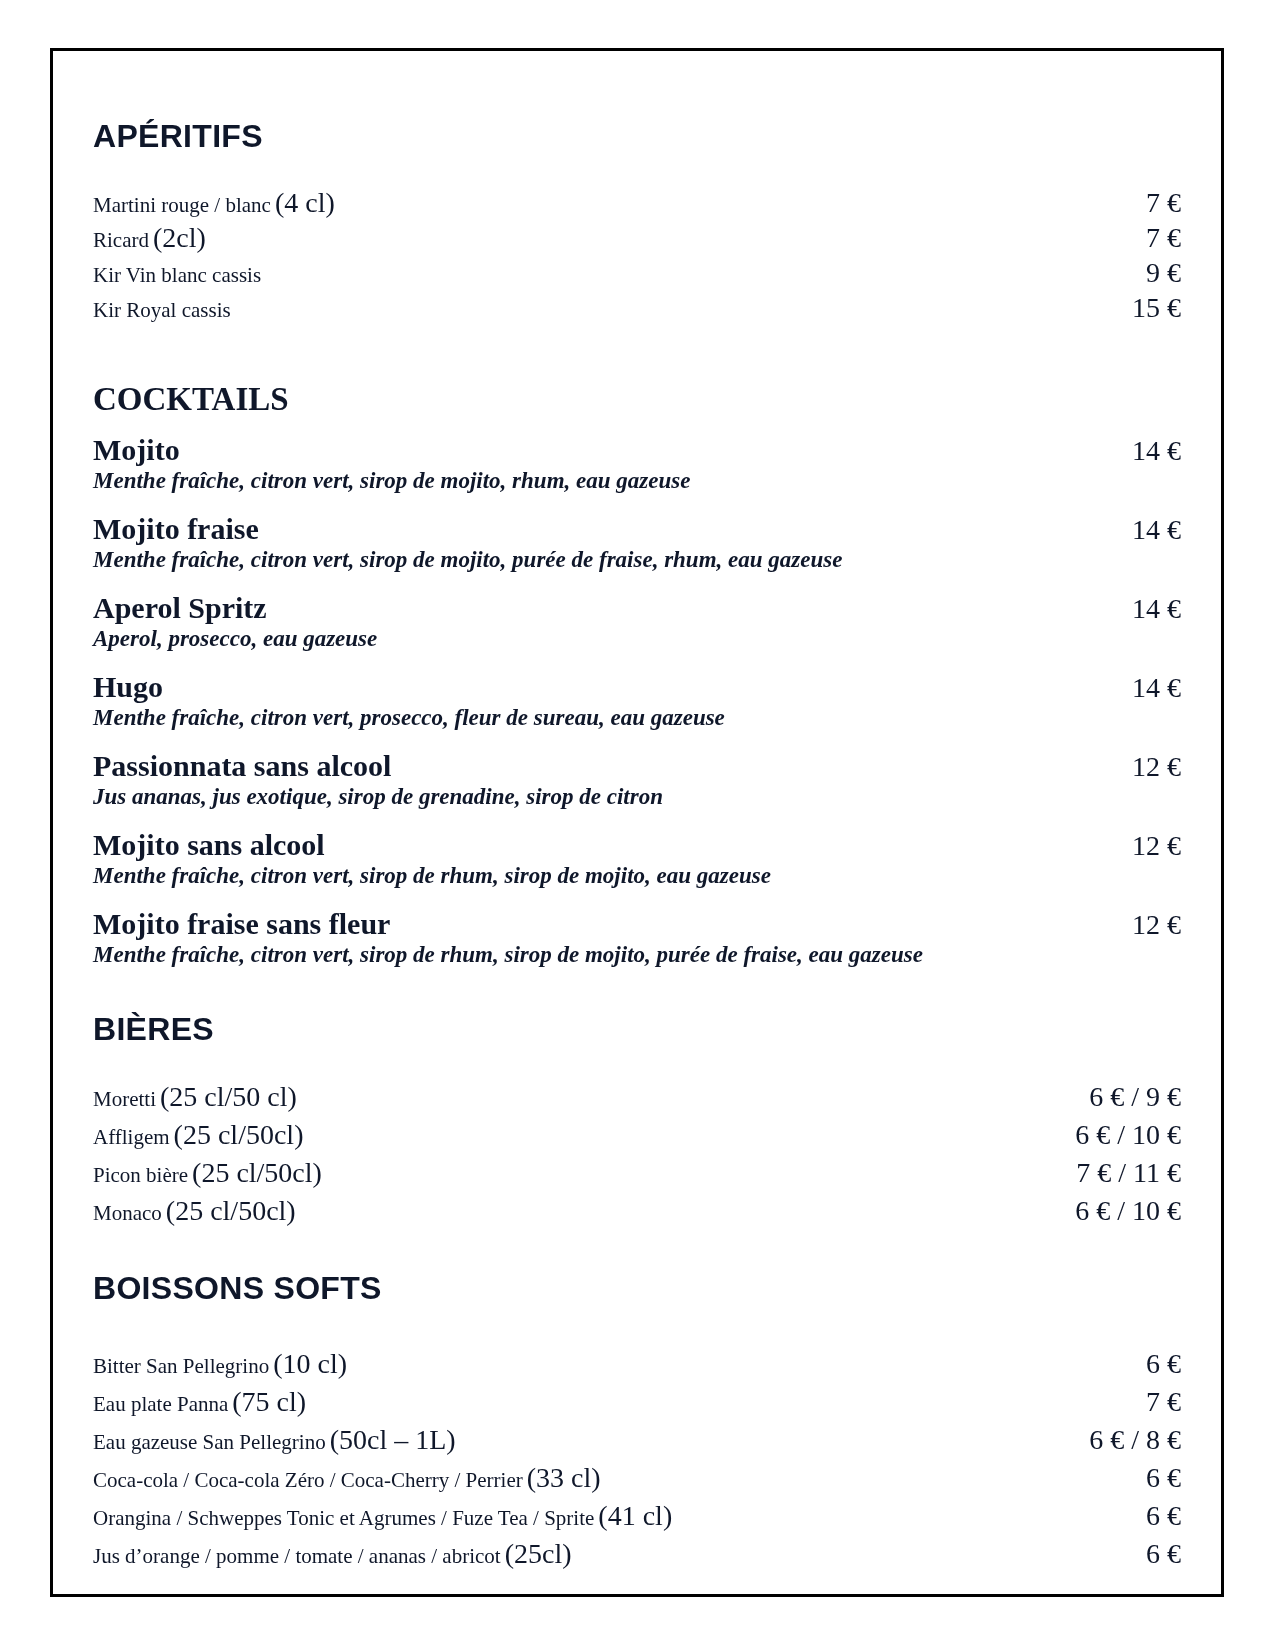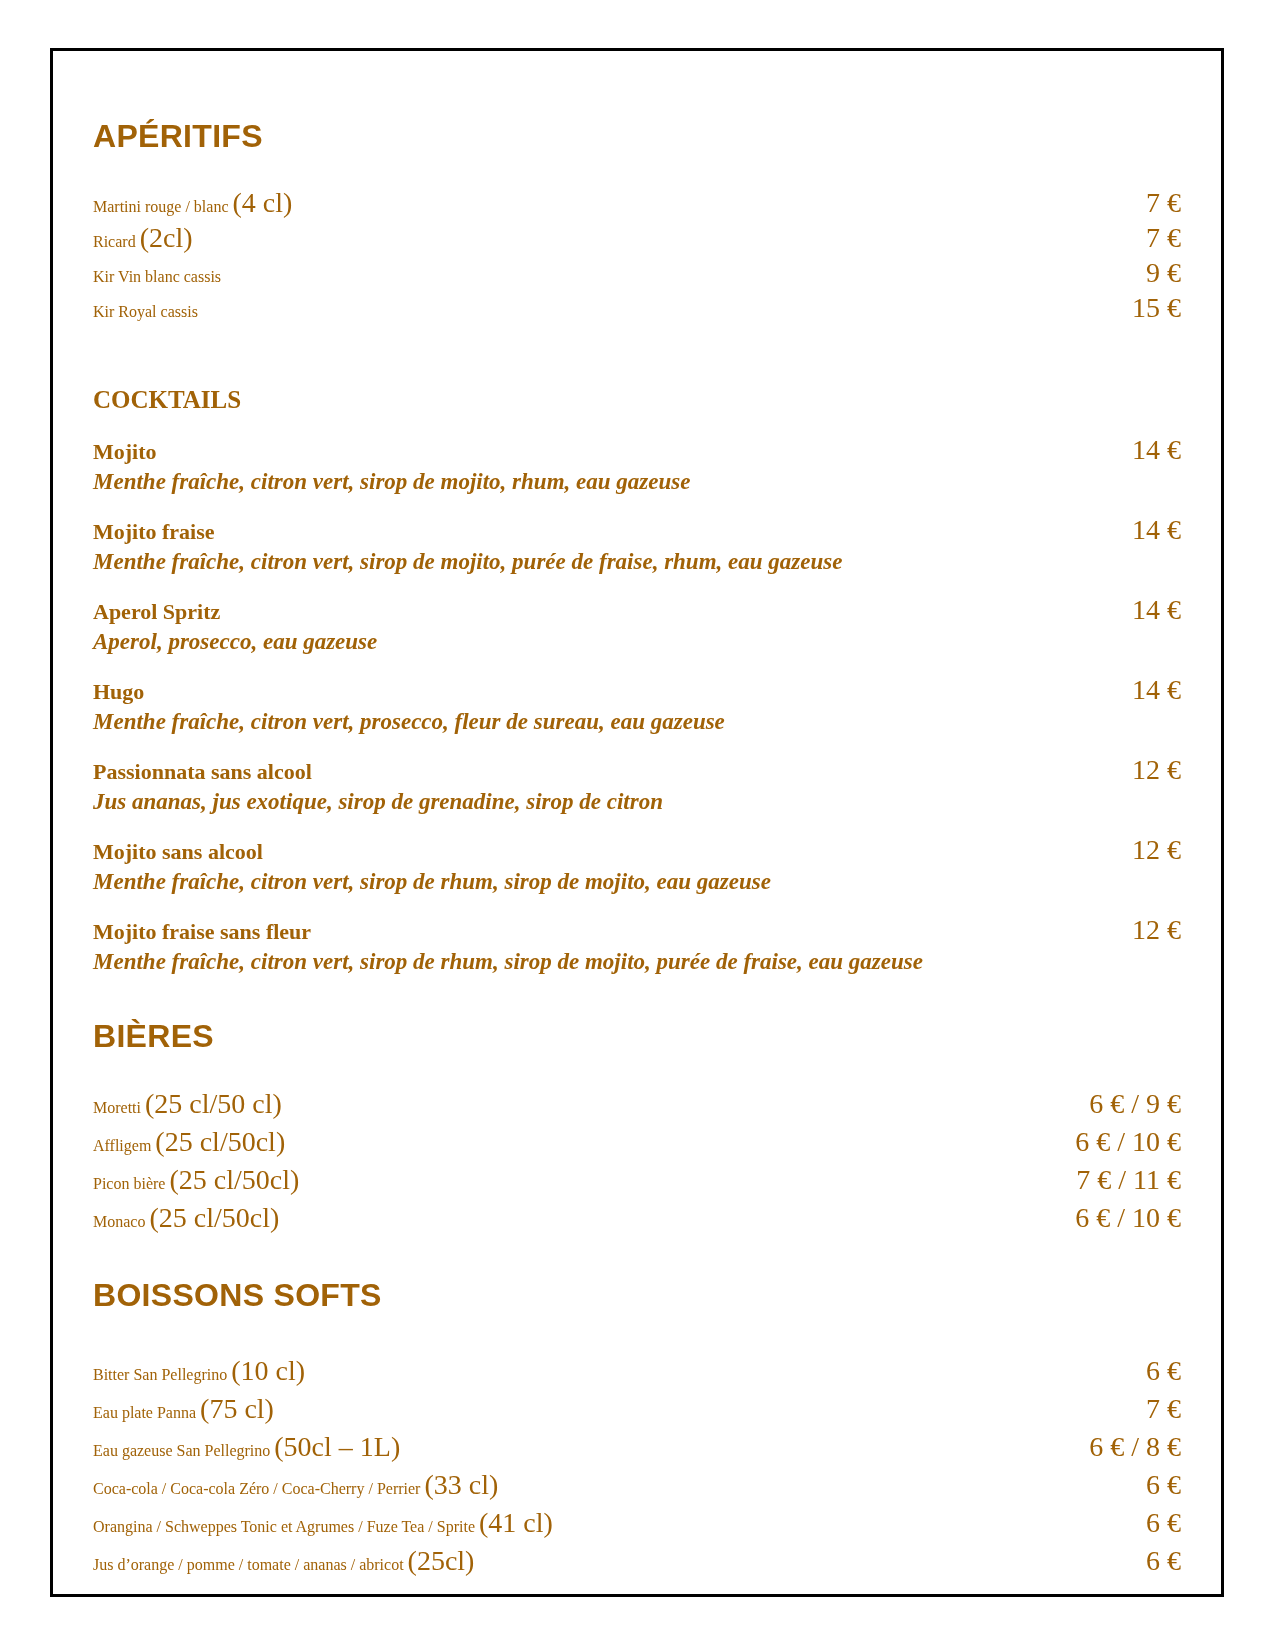--- a/index.html
+++ b/index.html
@@ -6,21 +6,21 @@
   html, body {
     margin: 0;
     padding: 0;
     background: #ffffff;
   }
   .page {
     position: relative;
     width: 1275px;
     height: 1650px;
     background: #ffffff;
-    color: #a16207;
+    color: #0f172a;
     font-family: "Liberation Serif", serif;
   }
   .frame {
     position: absolute;
     left: 50px;
     top: 48px;
     width: 1168px;
     height: 1543px;
     border: 3px solid #000000;
     box-sizing: content-box;
@@ -31,36 +31,36 @@
   .sec-title-sans {
     font-family: "Liberation Sans", sans-serif;
     font-weight: bold;
     font-size: 32px;
     line-height: 38px;
     letter-spacing: 0.3px;
   }
   .sec-title-serif {
     font-family: "Liberation Serif", serif;
     font-weight: bold;
-    font-size: 25px;
+    font-size: 33px;
     line-height: 37px;
   }
   .row {
     display: flex;
     justify-content: space-between;
     align-items: baseline;
   }
   .label { white-space: nowrap; }
-  .item-name { font-size: 16px; }
+  .item-name { font-size: 21px; }
   .item-size { font-size: 28px; }
   .item-price { font-size: 28px; white-space: nowrap; }
   .simple-list .row { line-height: 31px; }
   .wide-list .row { line-height: 34px; }
   .cocktail .row { line-height: 32px; }
-  .cocktail-name { font-size: 22px; font-weight: bold; }
+  .cocktail-name { font-size: 30px; font-weight: bold; }
   .cocktail-desc {
     font-size: 23px;
     line-height: 28px;
     font-style: italic;
     font-weight: bold;
   }
   
   #sec-aperitifs .sec-title-sans { margin-top: 66px; }
   #sec-aperitifs .simple-list { margin-top: 32px; }
   #sec-cocktails .sec-title-serif { margin-top: 54px; }

